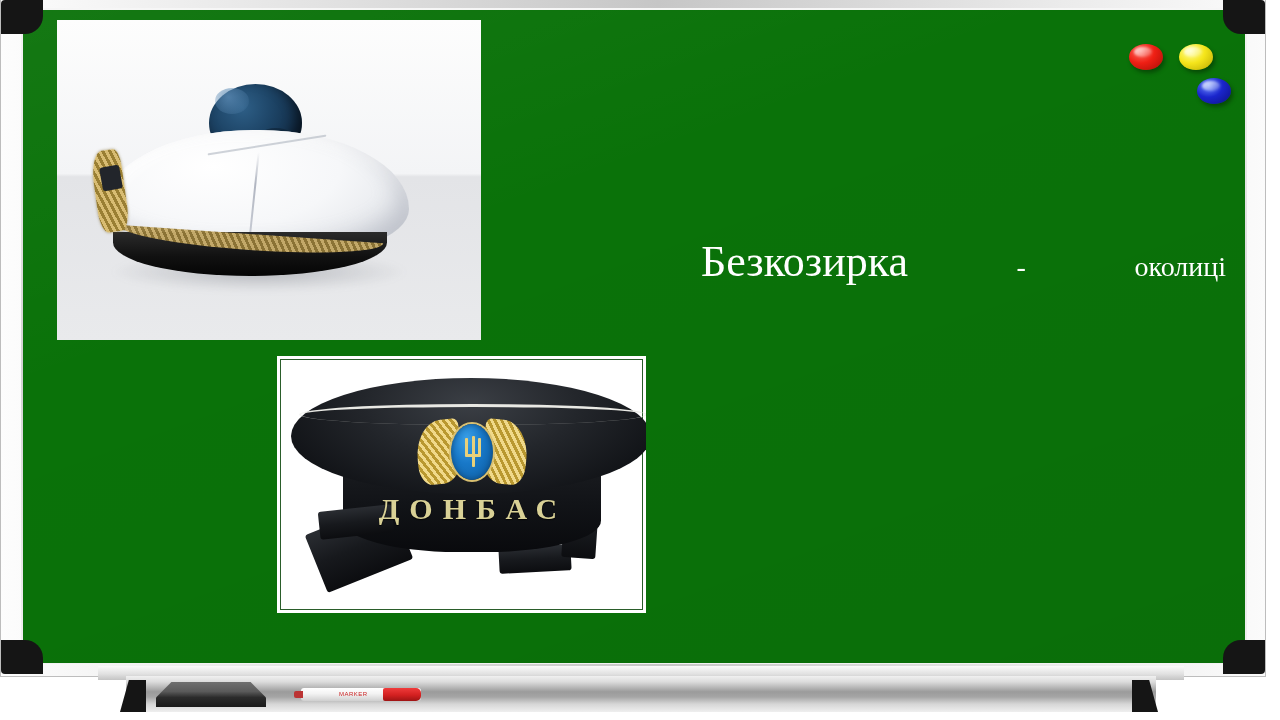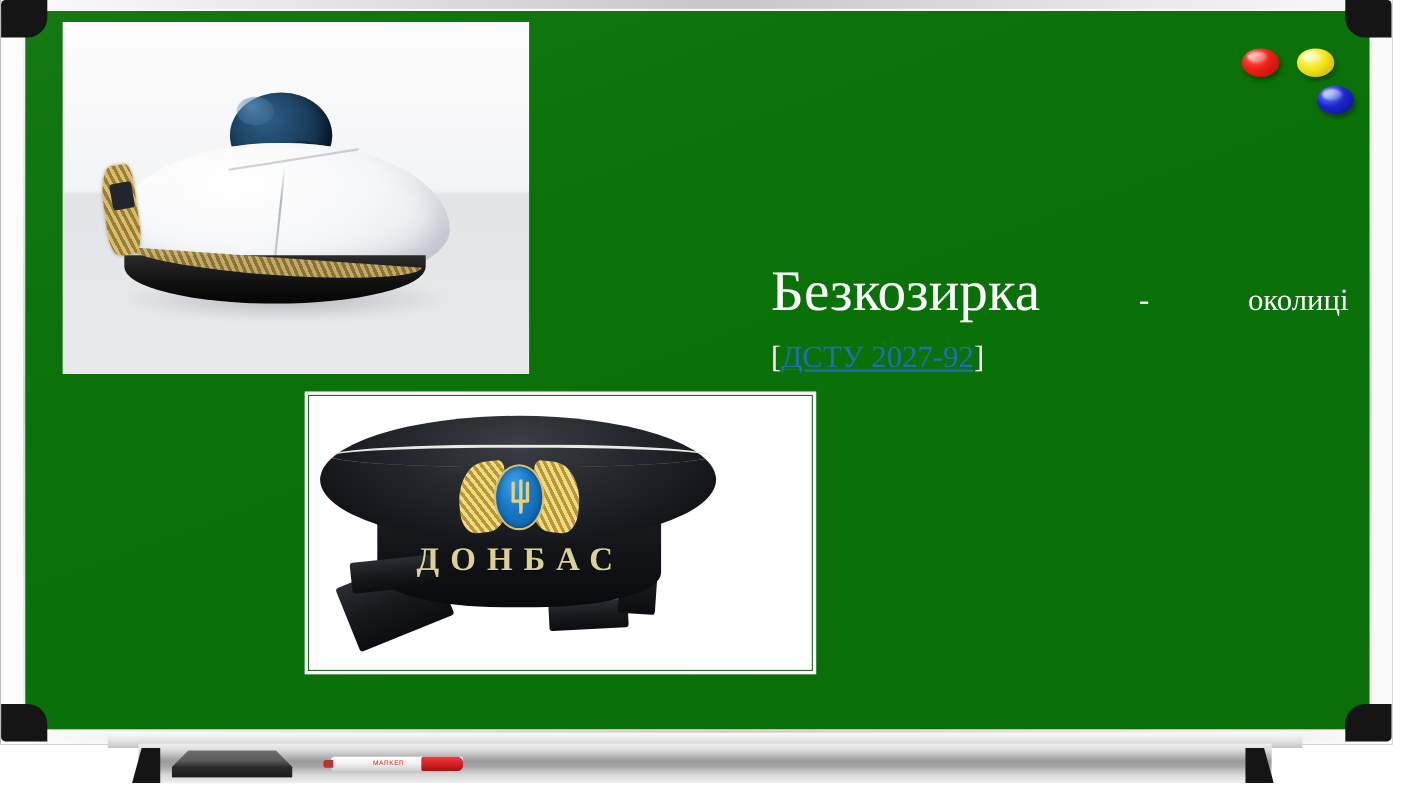--- a/index.html
+++ b/index.html
@@ -136,21 +136,21 @@
   .magnet.blue   { background: radial-gradient(ellipse at 34% 28%, #6d8dff 0%, #1a25cc 45%, #0b1080 100%); }
 
   
   .photo {
     position: absolute;
     background: #ffffff;
     overflow: hidden;
     z-index: 3;
   }
   #photo-white-cap { left: 56px; top: 20px;  width: 424px; height: 320px; background:#e9eaec; }
-  #photo-donbas-cap{ left: 276px; top: 356px; width: 465px; height: 257px; background:#ffffff; }
+  #photo-donbas-cap{ left: 276px; top: 356px; width: 369px; height: 257px; background:#ffffff; }
   #photo-donbas-cap .frame-line {
     position:absolute; inset:3px; border:1px solid #2a5d2a; pointer-events:none;
   }
 
   
   .wc-bg {
     position:absolute; inset:0;
     background: linear-gradient(180deg,#fdfdfd 0%,#f3f4f6 48%,#e3e4e7 49%,#e9eaec 100%);
   }
   .wc-shadow {
@@ -287,21 +287,21 @@
     left: 700px; top: 238px;
     width: 525px;
     z-index: 5;
     color: #ffffff;
     text-align: justify;
     text-justify: inter-word;
     line-height: 1.08;
   }
   #text-block .para { margin: 0; }
   .title-word {
-    font-size: 52px;
+    font-size: 44px;
     letter-spacing: 0px;
   }
   .body-text {
     font-size: 28px;
   }
   .link {
     color: #1f6fb5;
     text-decoration: underline;
   }
   .bracket { color: #ffffff; }
@@ -382,23 +382,20 @@
         <div class="gloss"></div>
       </div>
 
       <div id="text-block" style="left:678px; top:228px;">
         <p class="para">
           <span class="line1">
             <span class="title-word">Безкозирка</span>
             <span class="body-text">-</span>
             <span class="body-text">околиці</span>
           </span>
-          <span class="line3">
-            <span class="bracket">[</span><a href="#" class="link">ДСТУ 2027-92</a><span class="bracket">]</span>
-          </span>
         </p>
       </div>
 
     </div>
 
     <div class="corner tl"></div>
     <div class="corner tr"></div>
     <div class="corner bl"></div>
     <div class="corner br"></div>
   </div>

